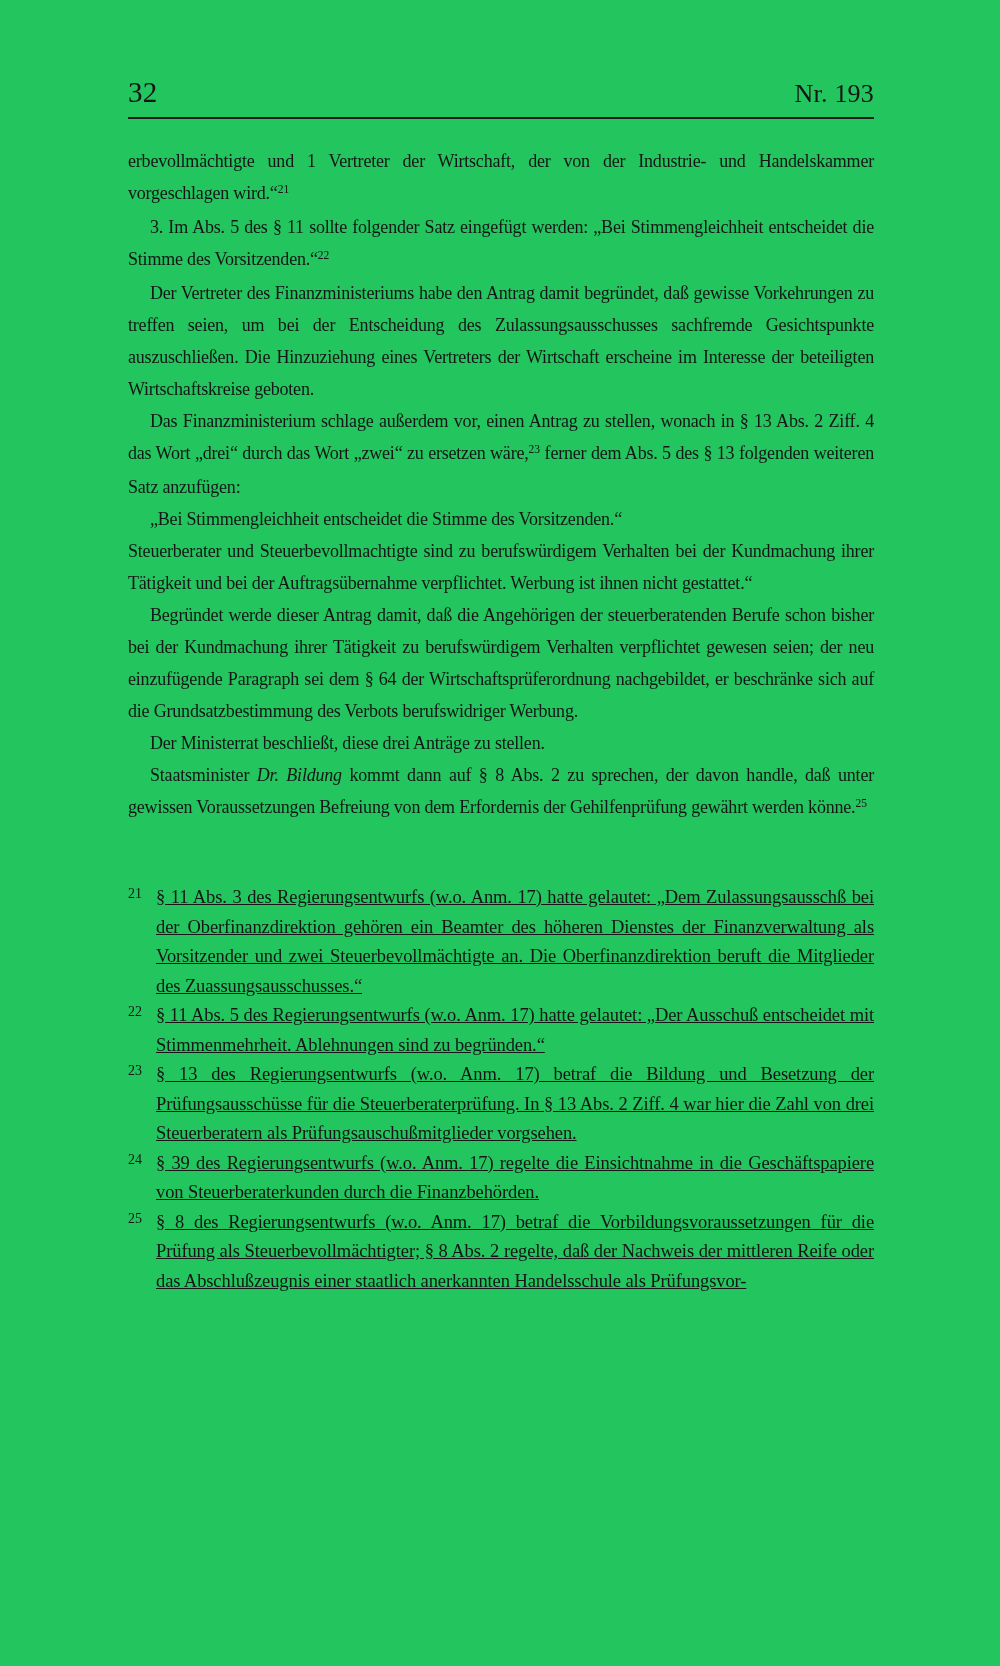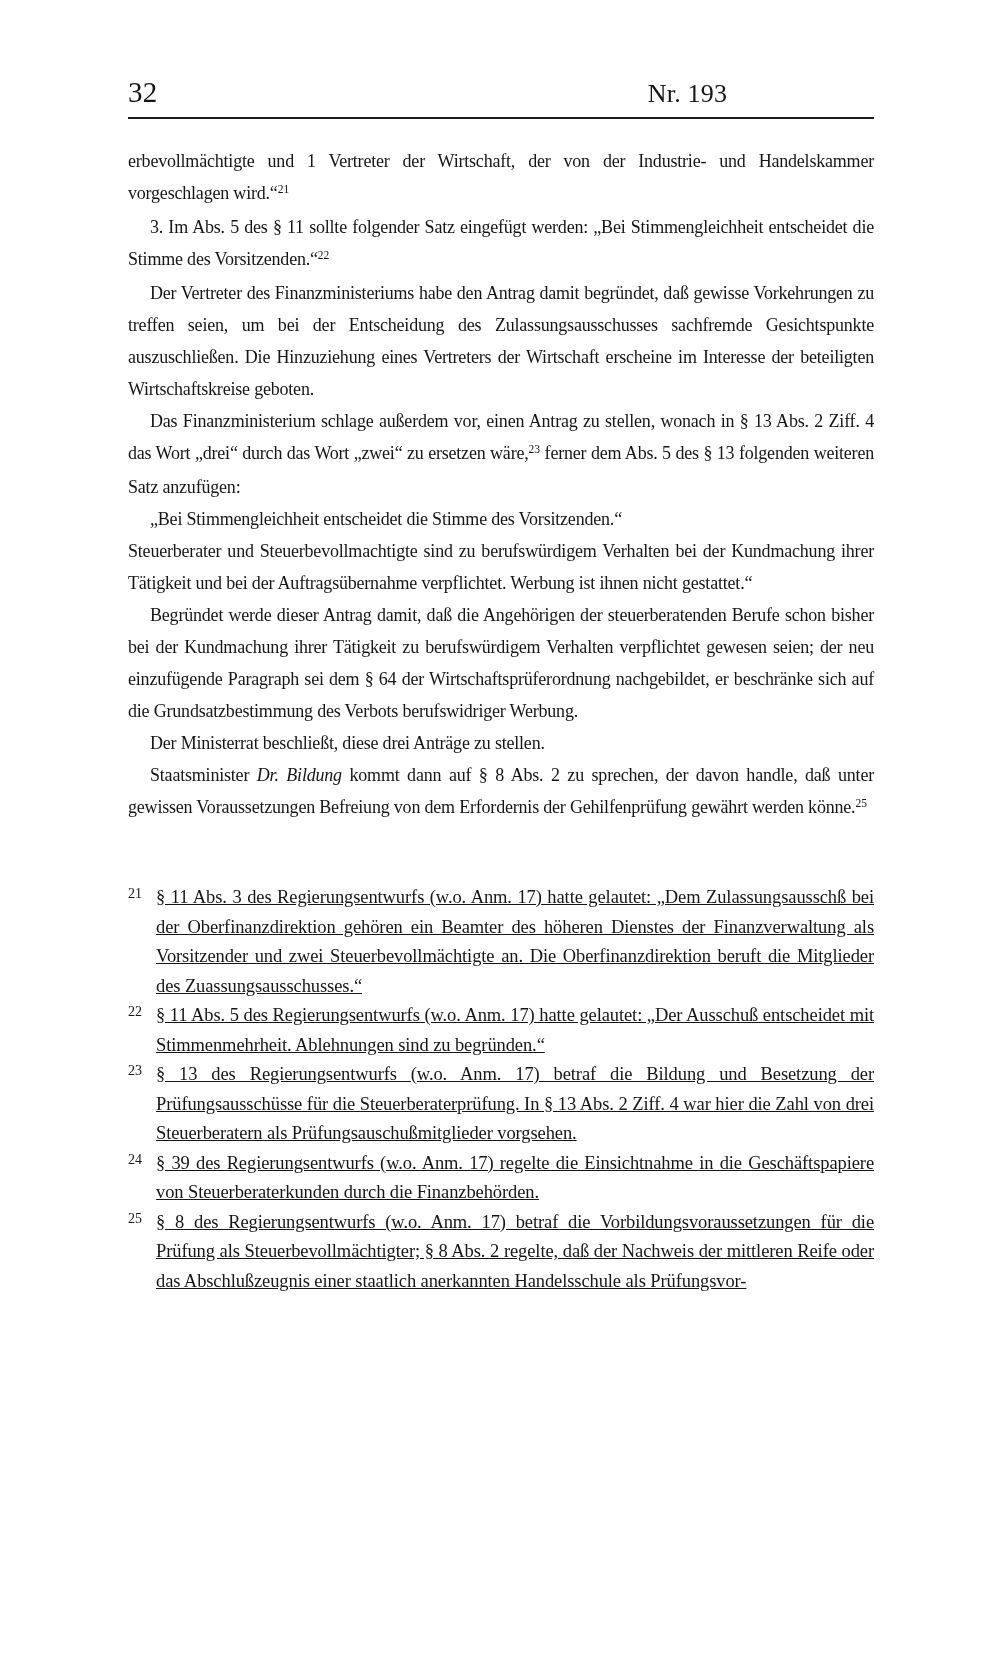--- a/index.html
+++ b/index.html
@@ -5,37 +5,37 @@
   html, body { margin: 0; padding: 0; }
   body {
     background: #e8e8e8;
     font-family: "Liberation Serif", "DejaVu Serif", serif;
   }
   .page {
     position: relative;
     width: 1000px;
     height: 1666px;
     margin: 0 auto;
-    background: #ffffff;
+    background: #22c55e;
     color: #161616;
     box-sizing: border-box;
     padding: 76px 126px 0 128px;
     overflow: hidden;
   }
   
   .page-header {
     display: flex;
     align-items: baseline;
     font-size: 26px;
     letter-spacing: 0.2px;
   }
   .page-header .col { flex: 1; }
   .page-header .col.left  { text-align: left; font-size: 29px; }
   .page-header .col.center{ text-align: center; }
-  .page-header .col.right { text-align: center; }
+  .page-header .col.right { text-align: right; }
   .header-rule {
     height: 2px;
     background: #1d1d1d;
     margin-top: 8px;
   }
   
   .document-body {
     margin-top: 26px;
     font-size: 18px;
     line-height: 32px;

